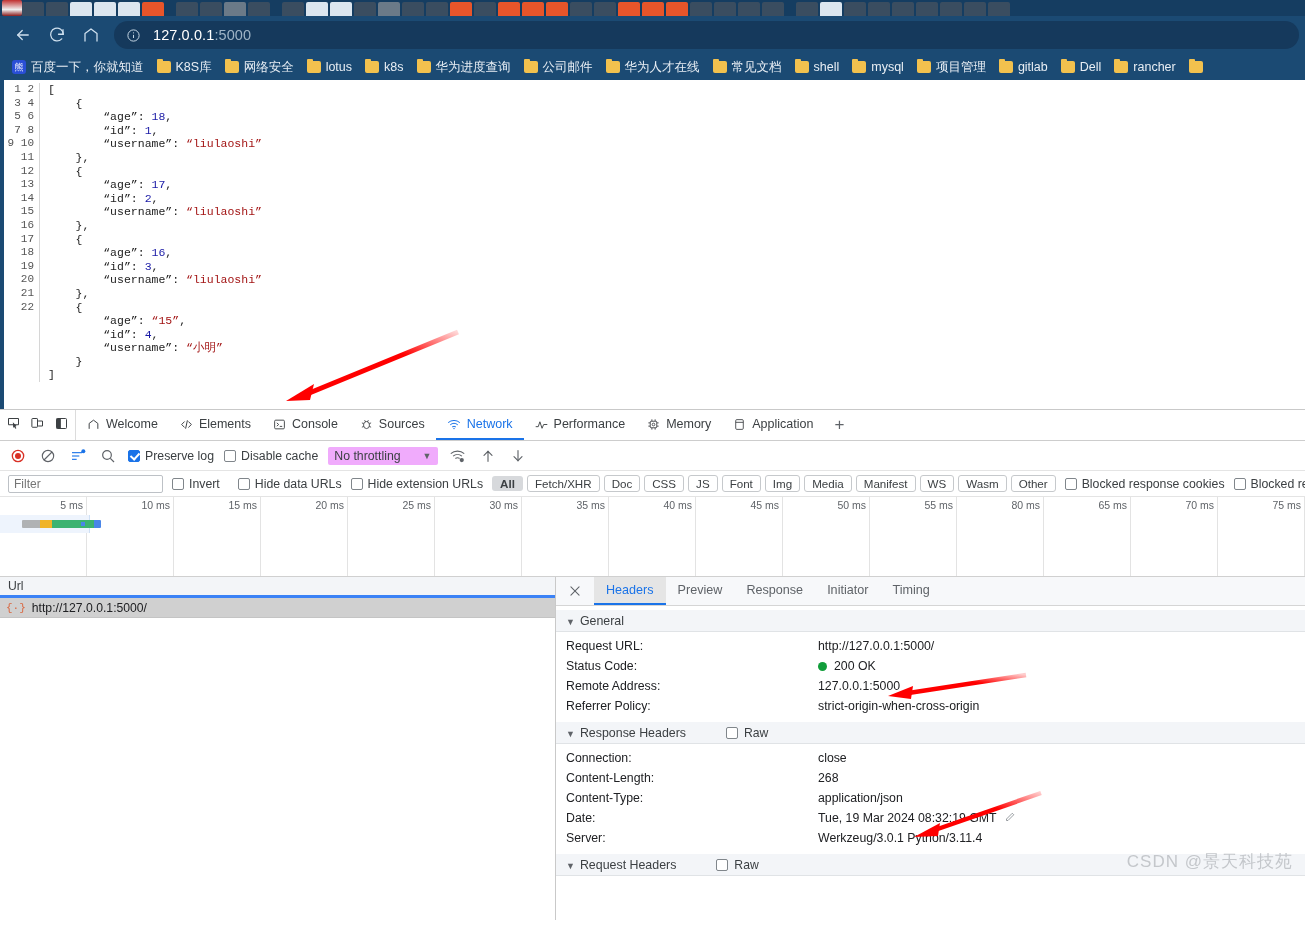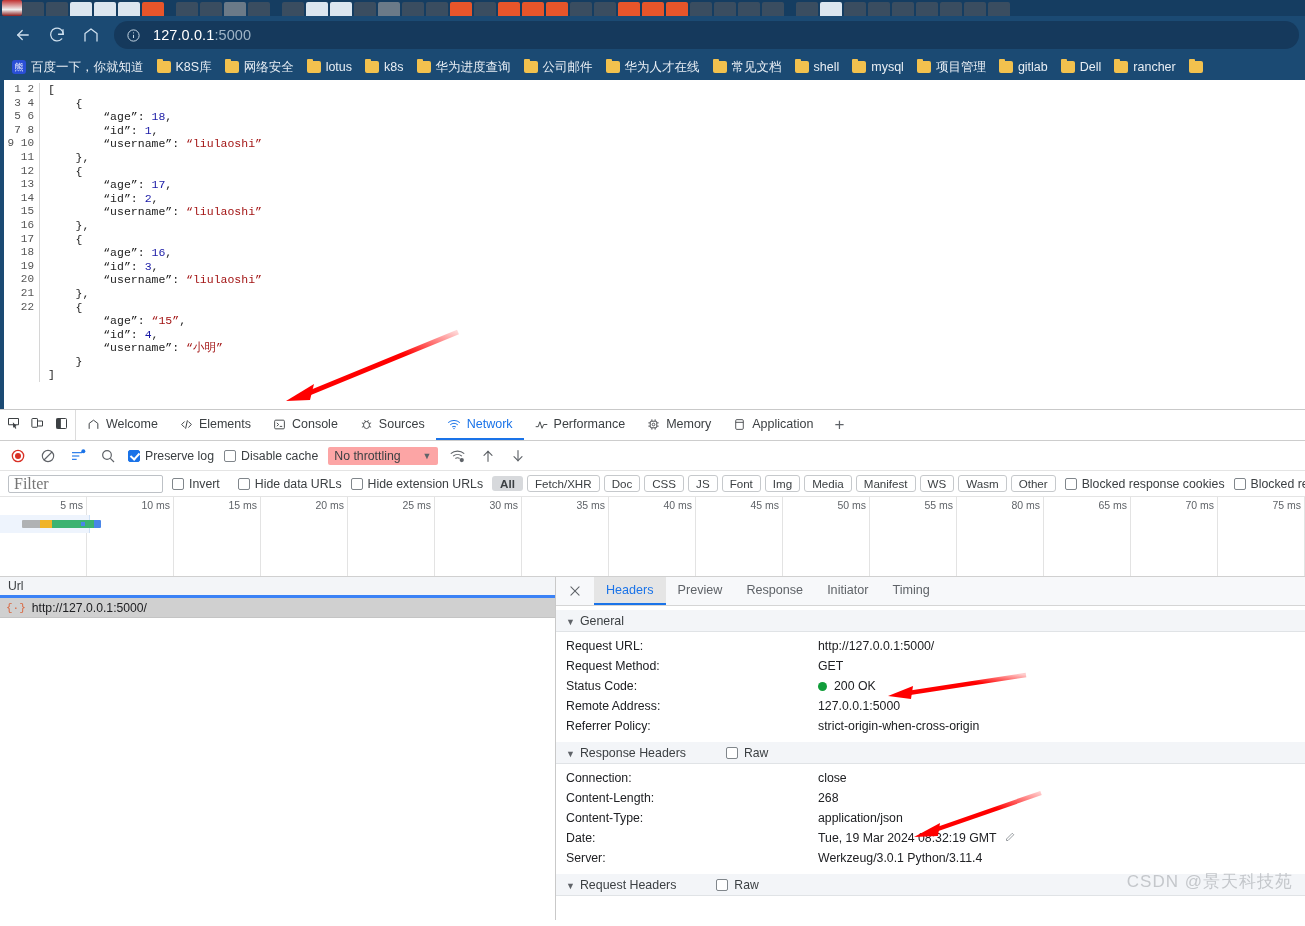--- a/index.html
+++ b/index.html
@@ -119,34 +119,34 @@
     width:12px;height:12px;border:1px solid #80868b;border-radius:2px;
     display:inline-block;vertical-align:-2px;background:#fff;flex:0 0 auto;
   }
   .cbox.on { background:#1a73e8;border-color:#1a73e8;position:relative; }
   .cbox.on:after{
     content:"";position:absolute;left:3px;top:0px;width:4px;height:7px;
     border:solid #fff;border-width:0 2px 2px 0;transform:rotate(42deg);
   }
   .chk-label { display:flex;align-items:center;gap:5px;white-space:nowrap;justify-content:flex-end; }
   #throttle {
-    display:flex;align-items:center;gap:22px;background:#fca5a5;border-radius:2px;
+    display:flex;align-items:center;gap:22px;background:#f0abfc;border-radius:2px;
     padding:2px 6px;font-size:12.3px;
   }
   #throttle .caret { font-size:9px;color:#5f6368; }
   .vdiv { width:1px;height:16px;background:#dadce0; }
 
   #filter-row {
     height:26px; display:flex; align-items:center; gap:9px; padding:0 8px;
     border-bottom:1px solid #e4e4e4; font-size:12.3px; color:#3c4043;
   }
   #filter-input {
     width:155px;height:18px;border:1px solid #bdc1c6;border-radius:2px;
-    background:#fff;font-size:16px;color:#9aa0a6;padding:0 5px;
-    font-family:Liberation Serif, serif;
+    background:#fff;font-size:12px;color:#9aa0a6;padding:0 5px;
+    font-family:Liberation Sans, sans-serif;
   }
   .pill {
     border:1px solid #c6c9cc;border-radius:3px;padding:1px 7px;font-size:11.6px;
     white-space:nowrap;color:#3c4043;background:#fff;
   }
   .pill.plain { border:none;background:#d7d9dc;font-weight:bold;padding:1px 8px; }
 
   
   #timeline { height:80px; position:relative; border-bottom:1px solid #d0d0d0;
     background:#fff; overflow:hidden; }
@@ -724,26 +724,20 @@
         </div>
       <div id="sec-body">
           <div class="sec-head">
             <span><span class="tri">▼</span><span>General</span></span>
           </div>
           <div style="padding: 4px 0px 6px;">
             <div class="hrow">
               <span class="hk">Request URL:</span>
               <span class="hv">
                 <span>http://127.0.0.1:5000/</span>
-              </span>
-            </div>
-            <div class="hrow">
-              <span class="hk">Request Method:</span>
-              <span class="hv">
-                <span>GET</span>
               </span>
             </div>
             <div class="hrow">
               <span class="hk">Status Code:</span>
               <span class="hv">
                 <span class="green-dot"></span>
                 <span>200 OK</span>
               </span>
             </div>
             <div class="hrow">

